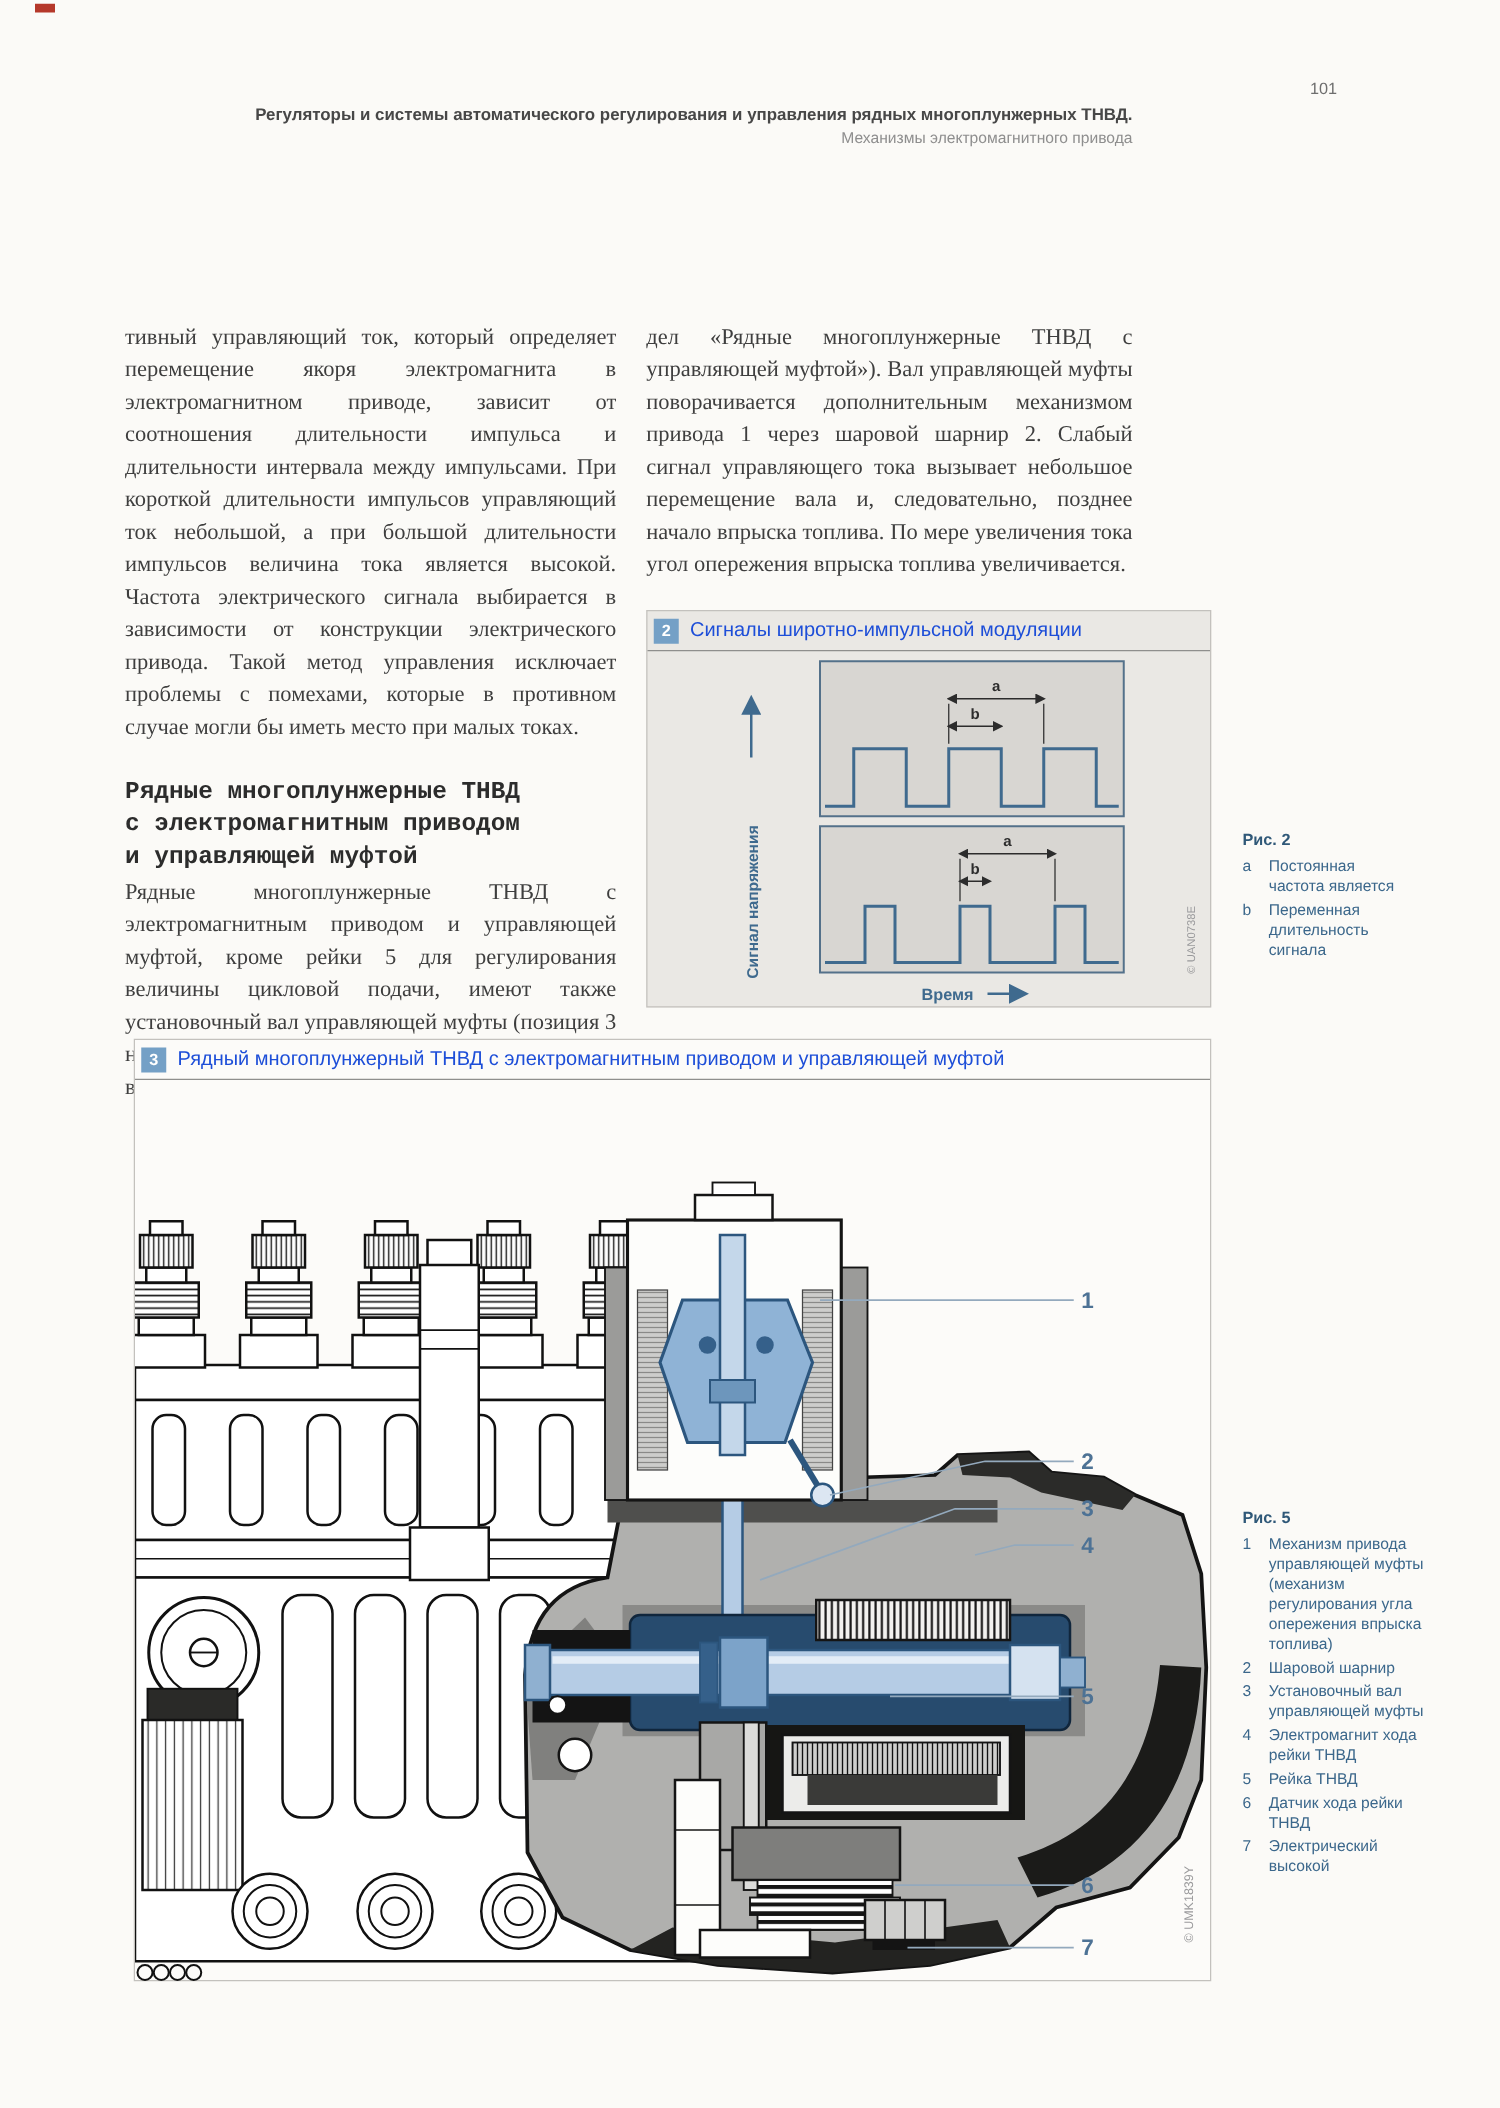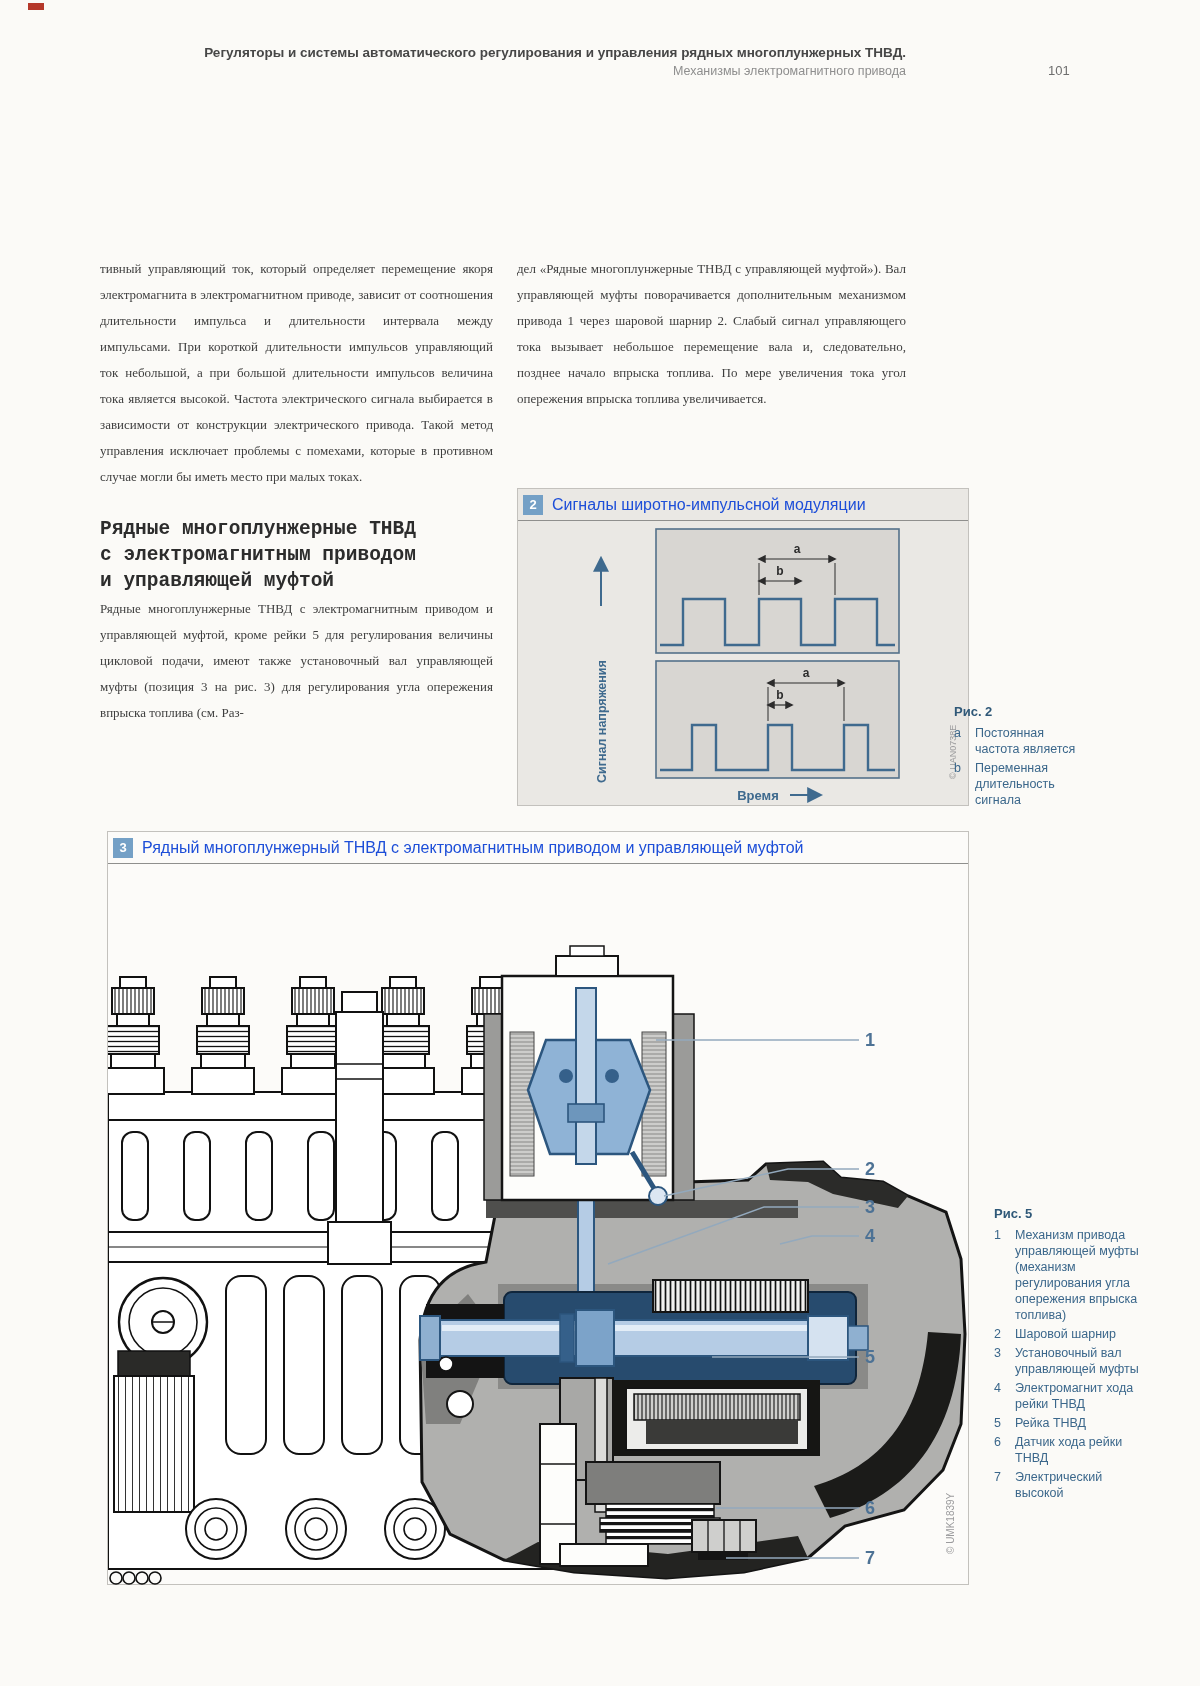--- a/index.html
+++ b/index.html
@@ -1,41 +1,41 @@
 <!DOCTYPE html>
 <html><head>
 <meta charset="utf-8">
 <style>
   html,body{margin:0;padding:0;background:#e8e8e8;}
   .page{position:relative;width:1200px;height:1686px;background:#fbfaf7;overflow:hidden;
         font-family:"Liberation Sans",sans-serif;}
   .red-mark{position:absolute;left:28px;top:3px;width:16px;height:7px;background:#b5382a;}
   .header{position:absolute;left:100px;top:44px;width:806px;text-align:right;}
-  .header .h1{font-size:13.5px;font-weight:bold;color:#474747;line-height:17px;}
+  .header .h1{font-size:13.5px;font-weight:bold;color:#474747;line-height:17px;margin-top:39px;}
   .header .h2{font-size:12.5px;color:#8e8e8e;line-height:17px;margin-top:2px;}
   .pagenum{position:absolute;left:1048px;top:63px;font-size:13px;color:#6e6e6e;}
 
-  .body-text{font-family:"Liberation Serif",serif;font-size:13px;line-height:26px;
+  .body-text{font-family:"Liberation Serif",serif;font-size:18px;line-height:26px;
              color:#3e3e3e;text-align:justify;margin:0;}
   .col-left{position:absolute;left:100px;top:256px;width:393px;}
   .col-right{position:absolute;left:517px;top:256px;width:389px;}
   .sec-heading{font-family:Liberation Mono, monospace;font-size:19.5px;font-weight:bold;
                color:#2c2c2c;line-height:26px;margin:26px 0 2px 0;white-space:pre-line;}
 
   .figure{position:absolute;box-sizing:border-box;border:1px solid #c3c1bd;}
   .fig2{left:517px;top:488px;width:452px;height:318px;background:#eae8e4;}
   .fig3{left:107px;top:831px;width:862px;height:754px;background:#fcfbf9;}
   .fig-titlebar{display:flex;align-items:center;gap:9px;height:31px;padding-left:5px;
                 border-bottom:1px solid #8f8f8d;}
   .numbox{width:20px;height:20px;background:#74a0c6;color:#fff;font-size:13px;font-weight:bold;
           display:flex;align-items:center;justify-content:center;flex:none;}
   .fig-title{font-size:16px;color:#1d4ed8;white-space:nowrap;overflow:hidden;}
 
   .caption{position:absolute;font-size:12.5px;line-height:16px;color:#3b678b;}
-  .cap2{left:954px;top:664px;width:130px;margin-top:40px;}
+  .cap2{left:994px;top:664px;width:130px;}
   .cap3{left:994px;top:1206px;width:150px;}
   .cap-title{font-size:13px;font-weight:bold;color:#2f5878;margin-bottom:5px;}
   .cap-item{display:flex;gap:6px;margin-bottom:3px;}
   .cap-key{width:15px;flex:none;}
   .cap-text{flex:1;}
 </style>
 </head>
 <body>
 
 <div class="page">

